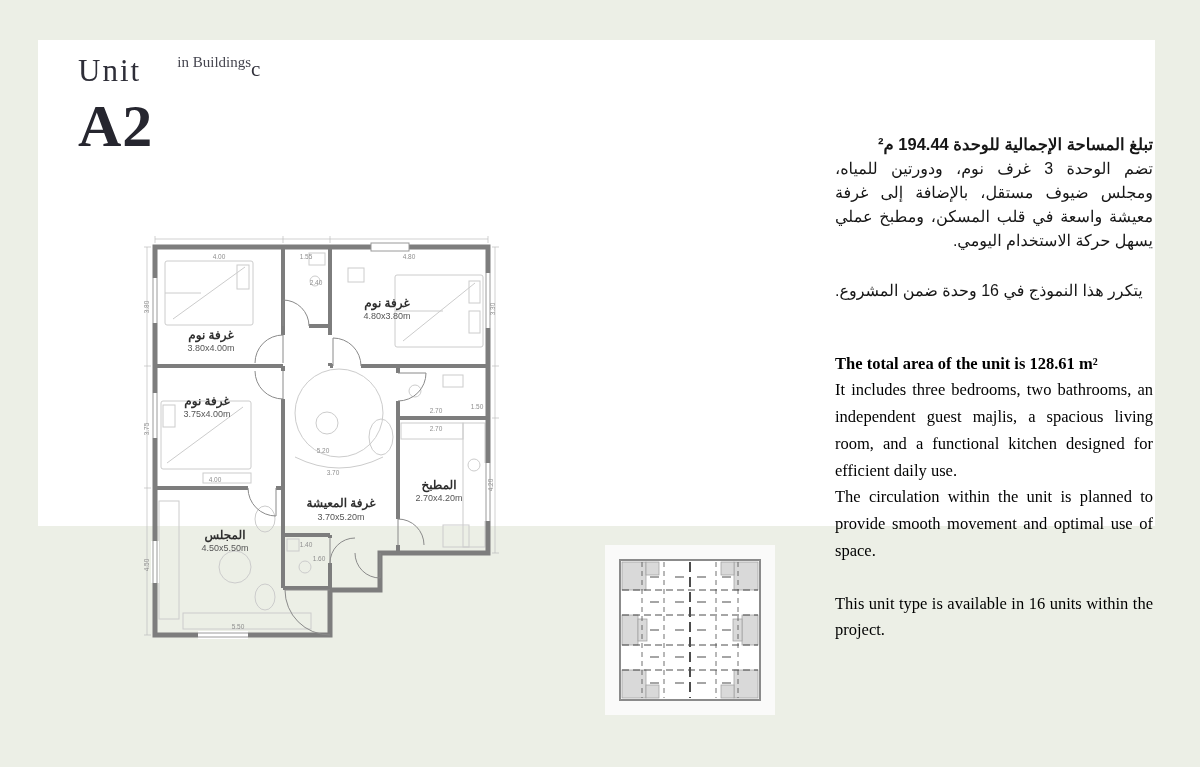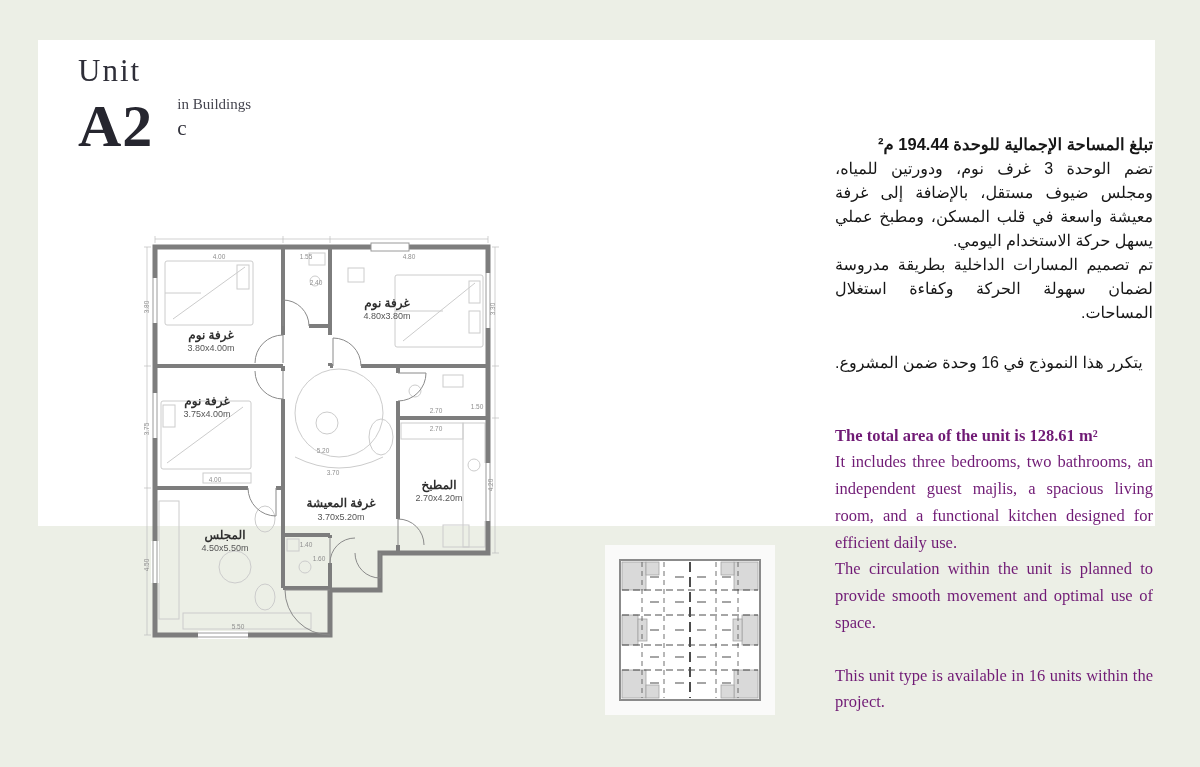--- a/index.html
+++ b/index.html
@@ -18,34 +18,34 @@
   .title-left{display:flex;flex-direction:column;}
   .unit-word{
     font-family:"Liberation Serif","DejaVu Serif",serif;
     font-size:31px;letter-spacing:2px;color:#2e2e38;line-height:1.1;
   }
   .unit-code{
     font-family:"Liberation Serif","DejaVu Serif",serif;
     font-size:60px;font-weight:700;letter-spacing:1px;color:#26262f;
     line-height:0.95;margin-top:10px;
   }
-  .title-right{margin-left:24px;margin-top:42px;display:flex;flex-direction:column;}
+  .title-right{margin-left:24px;display:flex;flex-direction:row;}
   .in-buildings{font-family:"Liberation Serif","DejaVu Serif",serif;font-size:15px;color:#45454f;}
   .building-letter{font-family:"Liberation Serif","DejaVu Serif",serif;font-size:21px;color:#33333d;margin-top:3px;}
 
   
   .right-col{position:absolute;left:797px;top:92px;width:318px;}
   .ar-block{direction:rtl;color:#161616;font-size:16px;line-height:1.5;text-align:justify;}
   .ar-headline{font-weight:700;font-size:16.5px;text-align:right;margin:0;}
   .ar-p{margin:0;}
   .ar-repeat{margin:26px 0 0 0;text-align:left;}
   .en-block{
     margin-top:48px;
     font-family:"Liberation Serif","DejaVu Serif",serif;
-    font-size:16.5px;line-height:1.62;color:#701a75;text-align:justify;
+    font-size:16.5px;line-height:1.62;color:#000000;text-align:justify;
   }
   .en-headline{font-weight:700;margin:0;}
   .en-p{margin:0;}
   .en-final{margin:26px 0 0 0;}
 
   
   .plan-svg{position:absolute;left:105px;top:183px;}
   .plan-svg text{font-family:"Liberation Sans",sans-serif;}
   .room-name{font-size:12px;font-weight:700;fill:#2e2e2e;}
   .room-size{font-size:9px;fill:#555555;}
@@ -246,21 +246,20 @@
         <path stroke-width="0.8" stroke-dasharray="5 4" d="M 25 5 V 141 M 47 5 V 141 M 99 5 V 141 M 121 5 V 141"></path>
         <path stroke-width="1.2" d="M 33 20 h 9 M 58 20 h 9 M 80 20 h 9 M 105 20 h 9 M 33 45 h 9 M 58 45 h 9 M 80 45 h 9 M 105 45 h 9 M 33 73 h 9 M 58 73 h 9 M 80 73 h 9 M 105 73 h 9 M 33 100 h 9 M 58 100 h 9 M 80 100 h 9 M 105 100 h 9 M 33 126 h 9 M 58 126 h 9 M 80 126 h 9 M 105 126 h 9"></path>
       </g>
     </svg>
   </div>
 
   <div class="right-col">
     <div class="ar-block">
       <p class="ar-headline">تبلغ المساحة الإجمالية للوحدة 194.44 م²</p>
       <p class="ar-p">تضم الوحدة 3 غرف نوم، ودورتين للمياه، ومجلس ضيوف مستقل، بالإضافة إلى غرفة معيشة واسعة في قلب المسكن، ومطبخ عملي يسهل حركة الاستخدام اليومي.</p>
-      <p class="ar-p">تم تصميم المسارات الداخلية بطريقة مدروسة لضمان سهولة الحركة وكفاءة استغلال المساحات.</p>
       <p class="ar-p ar-repeat">يتكرر هذا النموذج في 16 وحدة ضمن المشروع.</p>
     </div>
     <div class="en-block">
       <p class="en-headline">The total area of the unit is 128.61 m²</p>
       <p class="en-p">It includes three bedrooms, two bathrooms, an independent guest majlis, a spacious living room, and a functional kitchen designed for efficient daily use.</p>
       <p class="en-p">The circulation within the unit is planned to provide smooth movement and optimal use of space.</p>
       <p class="en-p en-final">This unit type is available in 16 units within the project.</p>
     </div>
   </div>
 

